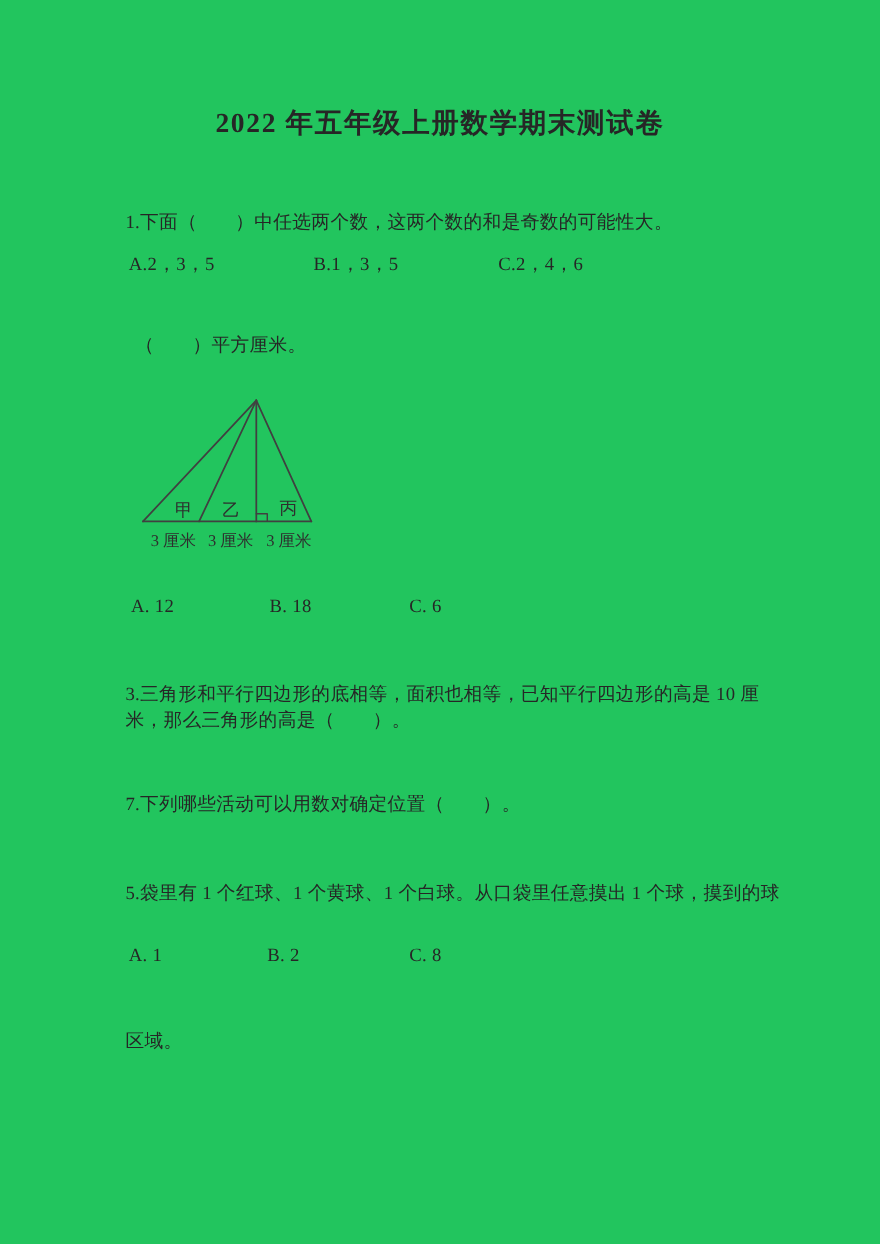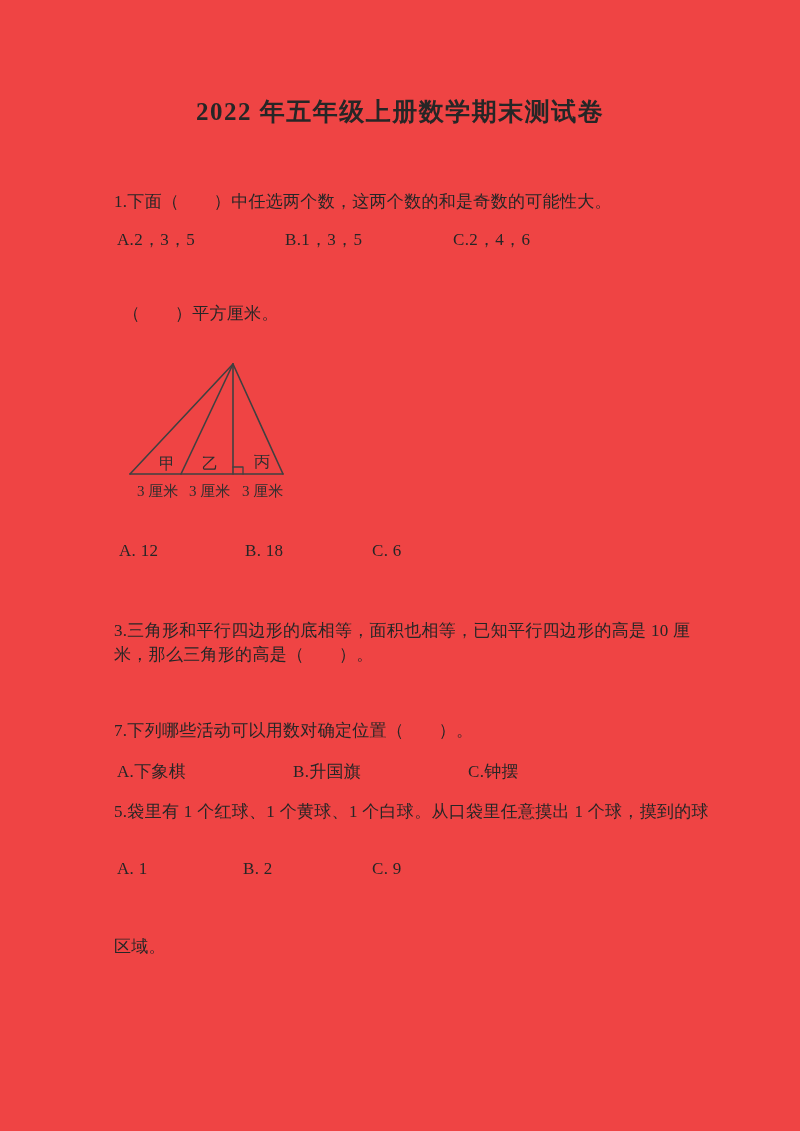--- a/index.html
+++ b/index.html
@@ -4,21 +4,21 @@
 <style>
   html, body {
     margin: 0;
     padding: 0;
     background: #ffffff;
   }
   .page {
     position: relative;
     width: 800px;
     height: 1131px;
-    background: #ef4444;
+    background: #22c55e;
     font-family: "Liberation Serif", "DejaVu Serif", serif;
     color: #262626;
     overflow: hidden;
   }
   .doc-title {
     position: absolute;
     top: 95px;
     left: 0;
     width: 100%;
     text-align: center;
@@ -103,28 +103,23 @@
   <div class="opts" style="top:541px">
     <span style="left:119px">A. 12</span>
     <span style="left:245px">B. 18</span>
     <span style="left:372px">C. 6</span>
   </div>
 
   <div class="line" style="top:621px">3.三角形和平行四边形的底相等，面积也相等，已知平行四边形的高是 10 厘</div>
   <div class="line" style="top:645px">米，那么三角形的高是（　　）。</div>
 
   <div class="line" style="top:721px">7.下列哪些活动可以用数对确定位置（　　）。</div>
-  <div class="opts" style="top:760px">
-    <span style="left:117px">A.下象棋</span>
-    <span style="left:293px">B.升国旗</span>
-    <span style="left:468px">C.钟摆</span>
-  </div>
 
   <div class="line" style="top:802px">5.袋里有 1 个红球、1 个黄球、1 个白球。从口袋里任意摸出 1 个球，摸到的球</div>
   <div class="opts" style="top:859px">
     <span style="left:117px">A. 1</span>
     <span style="left:243px">B. 2</span>
-    <span style="left:372px">C. 9</span>
+    <span style="left:372px">C. 8</span>
   </div>
 
   <div class="line" style="top:937px">区域。</div>
 
 </div>
 
 </body></html>

